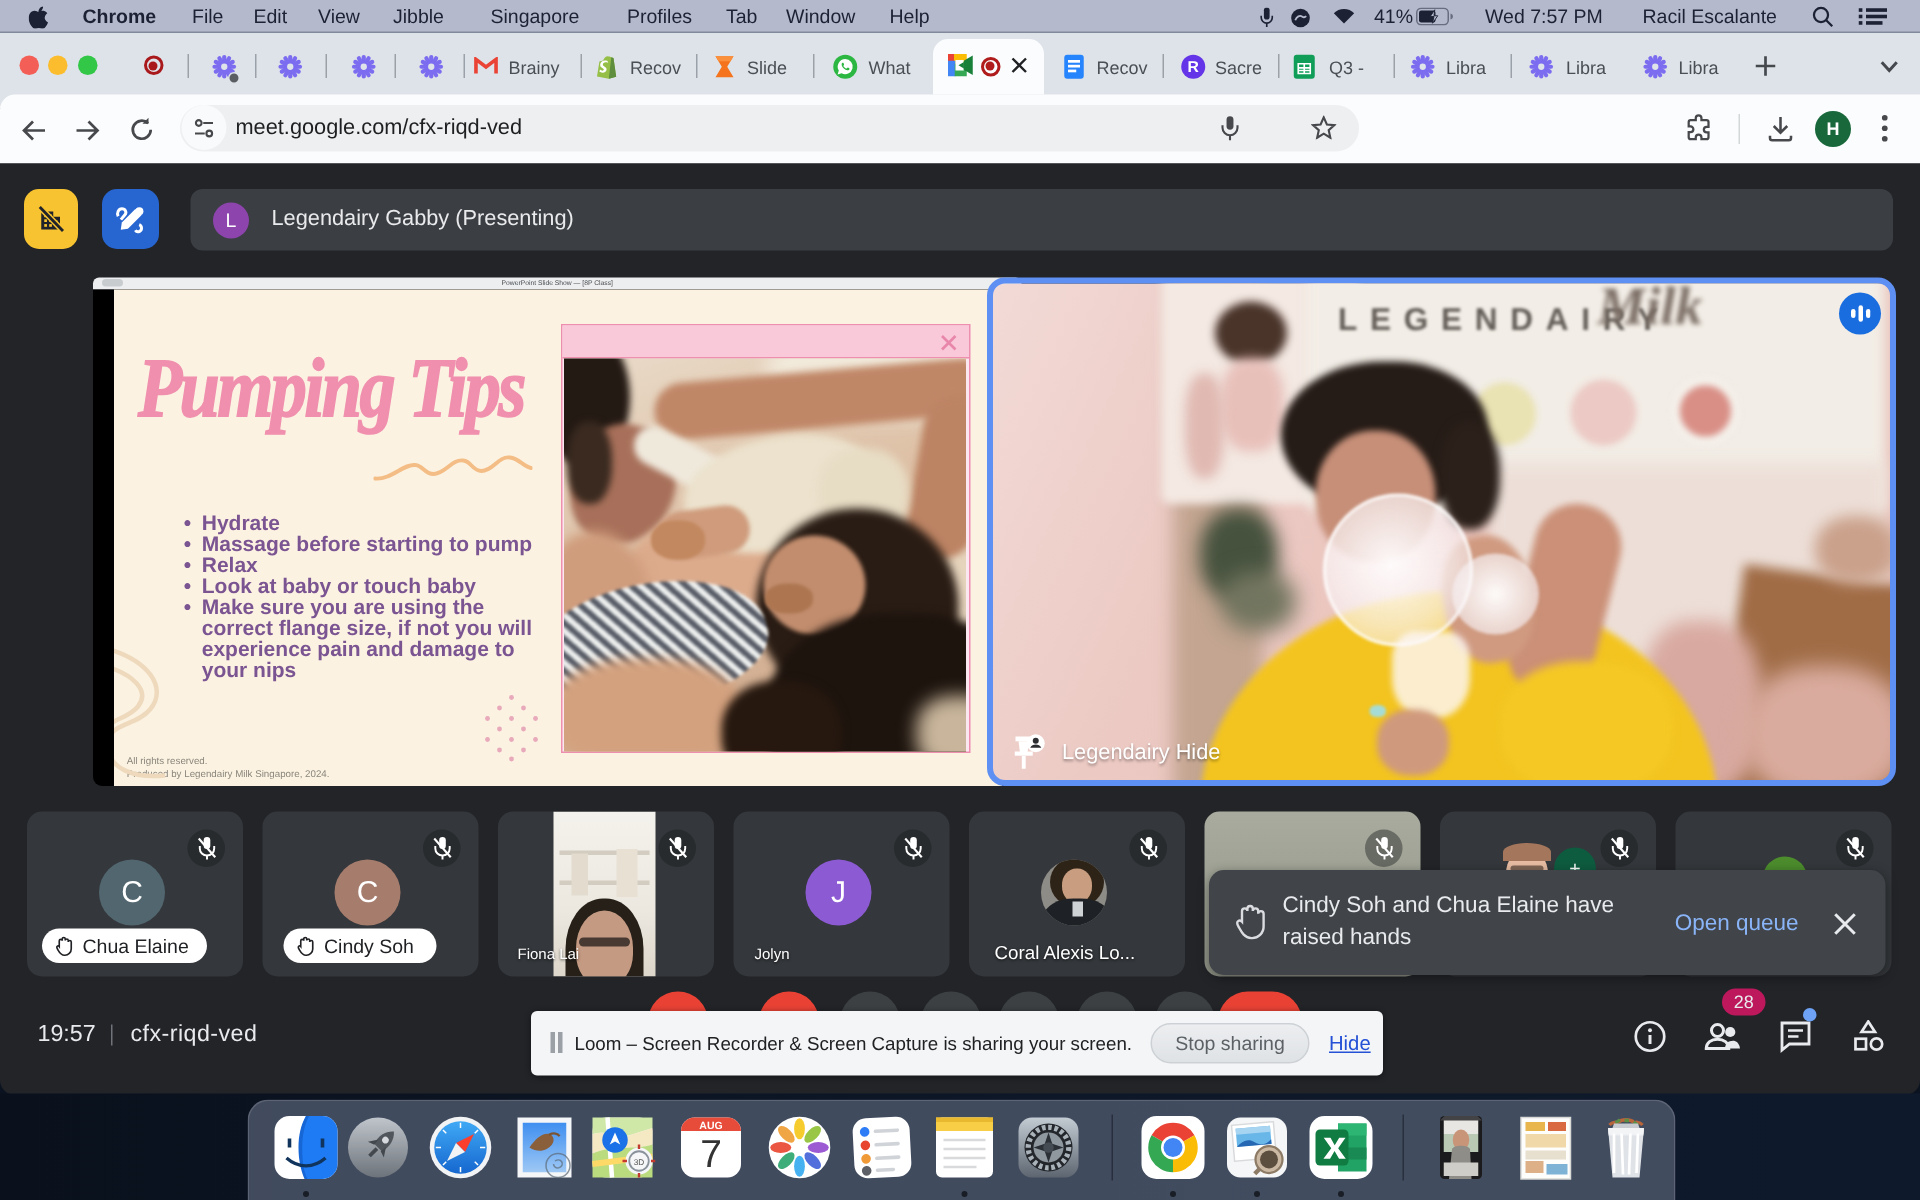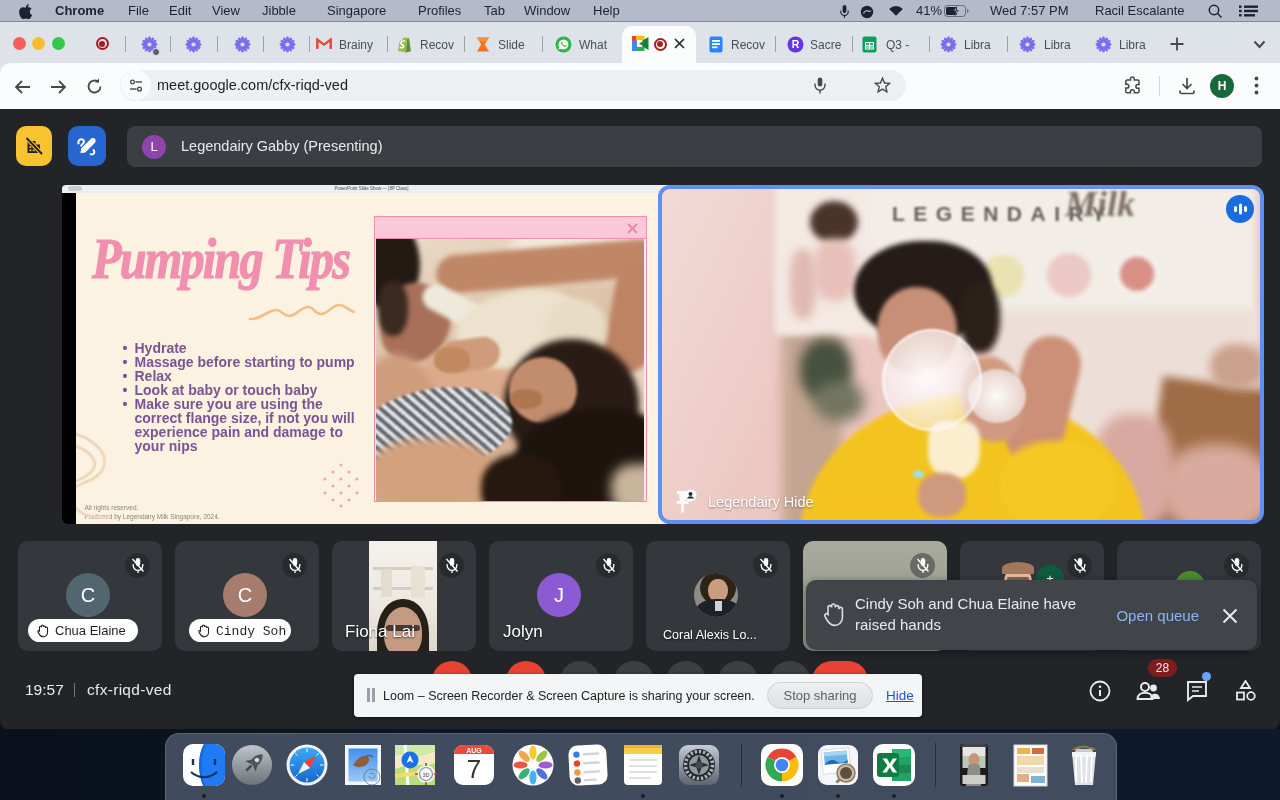--- a/index.html
+++ b/index.html
@@ -61,21 +61,21 @@
 
   
   .tile { position:absolute; top:432px; width:144px; height:110px; border-radius:10px;
     background:#34373b; overflow:hidden; }
   .micoff { position:absolute; right:12px; top:12px; width:25px; height:25px; border-radius:50%;
     background:rgba(38,41,44,.85); }
   .avat { position:absolute; left:50%; top:33px; margin-left:-22px; width:44px; height:44px;
     border-radius:50%; color:#fff; font-size:20px; text-align:center; line-height:44px; }
   .pill { position:absolute; top:78px; height:23px; border-radius:12px; background:#fff;
     color:#1f2023; font-size:13px; line-height:23px; white-space:nowrap; }
-  .vlabel { position:absolute; bottom:9px; color:#fff; font-size:17px;
+  .vlabel { position:absolute; bottom:9px; color:#fff; font-size:10px;
     text-shadow:0 1px 2px rgba(0,0,0,.7); white-space:nowrap; }
 
   
   #toast { left:806px; top:470.5px; width:451px; height:70px; border-radius:10px; background:#414549;
     box-shadow:0 2px 8px rgba(0,0,0,.4); }
   #toast .txt { position:absolute; left:49px; top:13px; width:260px; color:#e8eaed; font-size:15px; line-height:21px; }
 
   
   #bottombar { left:0; top:546px; width:1280px; height:75px; color:#e8eaed; }
   .ctl { position:absolute; top:6px; width:40px; height:40px; border-radius:50%; background:#3c4043; }
@@ -597,21 +597,21 @@
             </svg>
           </div>
       </div>
 
       <div class="tile" style="left:175px;">
         <div class="avat" style="background:#a67c6d; margin-left:-24px; top:32px;">C</div>
         <div class="pill" style="left:14px; width:102px;">
           <svg style="position:absolute; left:9px; top:4.5px" width="12" height="14" viewBox="0 0 12 14">
               <path d="M2.5 6V3.2a1 1 0 0 1 2 0V2a1 1 0 0 1 2 0v1a1 1 0 0 1 2 0v1a1 1 0 0 1 2 0v4.5a4.2 4.2 0 0 1-4.5 4.3C3.6 12.8 2.6 11 1.6 9.2 1.1 8.3.4 7.4 1.2 6.8c.5-.4 1-.2 1.3.2z" fill="none" stroke="#202124" stroke-width="1.1"></path>
             </svg>
-          <span style="margin-left:27px;font-family:Liberation Mono, monospace;">Cindy Soh</span>
+          <span style="margin-left:27px;">Cindy Soh</span>
         </div>
         <div class="micoff">
             <svg style="position:absolute;left:5.5px;top:4px" width="14" height="17" viewBox="0 0 14 17">
               <rect x="4.8" y="1" width="4.4" height="8" rx="2.2" fill="#fff"></rect>
               <path d="M2.2 7v1.6a4.8 4.8 0 0 0 9.6 0V7" fill="none" stroke="#fff" stroke-width="1.3"></path>
               <line x1="7" y1="13.7" x2="7" y2="16" stroke="#fff" stroke-width="1.3"></line>
               <line x1="1.5" y1="2" x2="12.5" y2="14.5" stroke="#fff" stroke-width="1.4"></line>
             </svg>
           </div>
       </div>
@@ -748,21 +748,21 @@
           <path d="M2 2h18v14H7l-5 4z" fill="none" stroke="#e8eaed" stroke-width="1.9"></path>
           <line x1="6" y1="7" x2="16" y2="7" stroke="#e8eaed" stroke-width="1.7"></line>
           <line x1="6" y1="11" x2="13" y2="11" stroke="#e8eaed" stroke-width="1.7"></line>
         </svg>
       <svg style="position:absolute; left:1234px; top:25px" width="23" height="22" viewBox="0 0 23 22">
           <path d="M11.5 1 16 8H7z" fill="none" stroke="#e8eaed" stroke-width="1.8"></path>
           <rect x="3" y="12.5" width="7" height="7" fill="none" stroke="#e8eaed" stroke-width="1.8"></rect>
           <circle cx="17" cy="16" r="3.8" fill="none" stroke="#e8eaed" stroke-width="1.8"></circle>
         </svg>
 
-      <div style="position:absolute; left:1148px; top:4px; width:29px; height:18px; border-radius:9px; background:#7f1d1d; color:#e8eaed; font-size:12px; text-align:center; line-height:18px;">28</div>
+      <div style="position:absolute; left:1148px; top:4px; width:29px; height:18px; border-radius:9px; background:#be185d; color:#e8eaed; font-size:12px; text-align:center; line-height:18px;">28</div>
       <div style="position:absolute; left:1202px; top:17px; width:9px; height:9px; border-radius:50%; background:#6da2f5;"></div>
     </div>
 
     <div id="loom" class="abs">
       <div style="position:absolute; left:13px; top:14px; width:2.5px; height:14px; background:#9aa0a6;"></div>
       <div style="position:absolute; left:18px; top:14px; width:2.5px; height:14px; background:#9aa0a6;"></div>
       <div style="position:absolute; left:29px; top:15px; font-size:12.5px; color:#202124;">Loom – Screen Recorder &amp; Screen Capture is sharing your screen.</div>
       <div style="position:absolute; left:413px; top:8px; width:106px; height:27px; border-radius:14px; background:linear-gradient(#eceef0,#dfe2e5); border:1px solid #cdd1d5; color:#5c6166; font-size:13px; text-align:center; line-height:26px;">Stop sharing</div>
       <div style="position:absolute; left:532px; top:14px; font-size:13.5px; color:#2451d6; text-decoration:underline;">Hide</div>
     </div>

